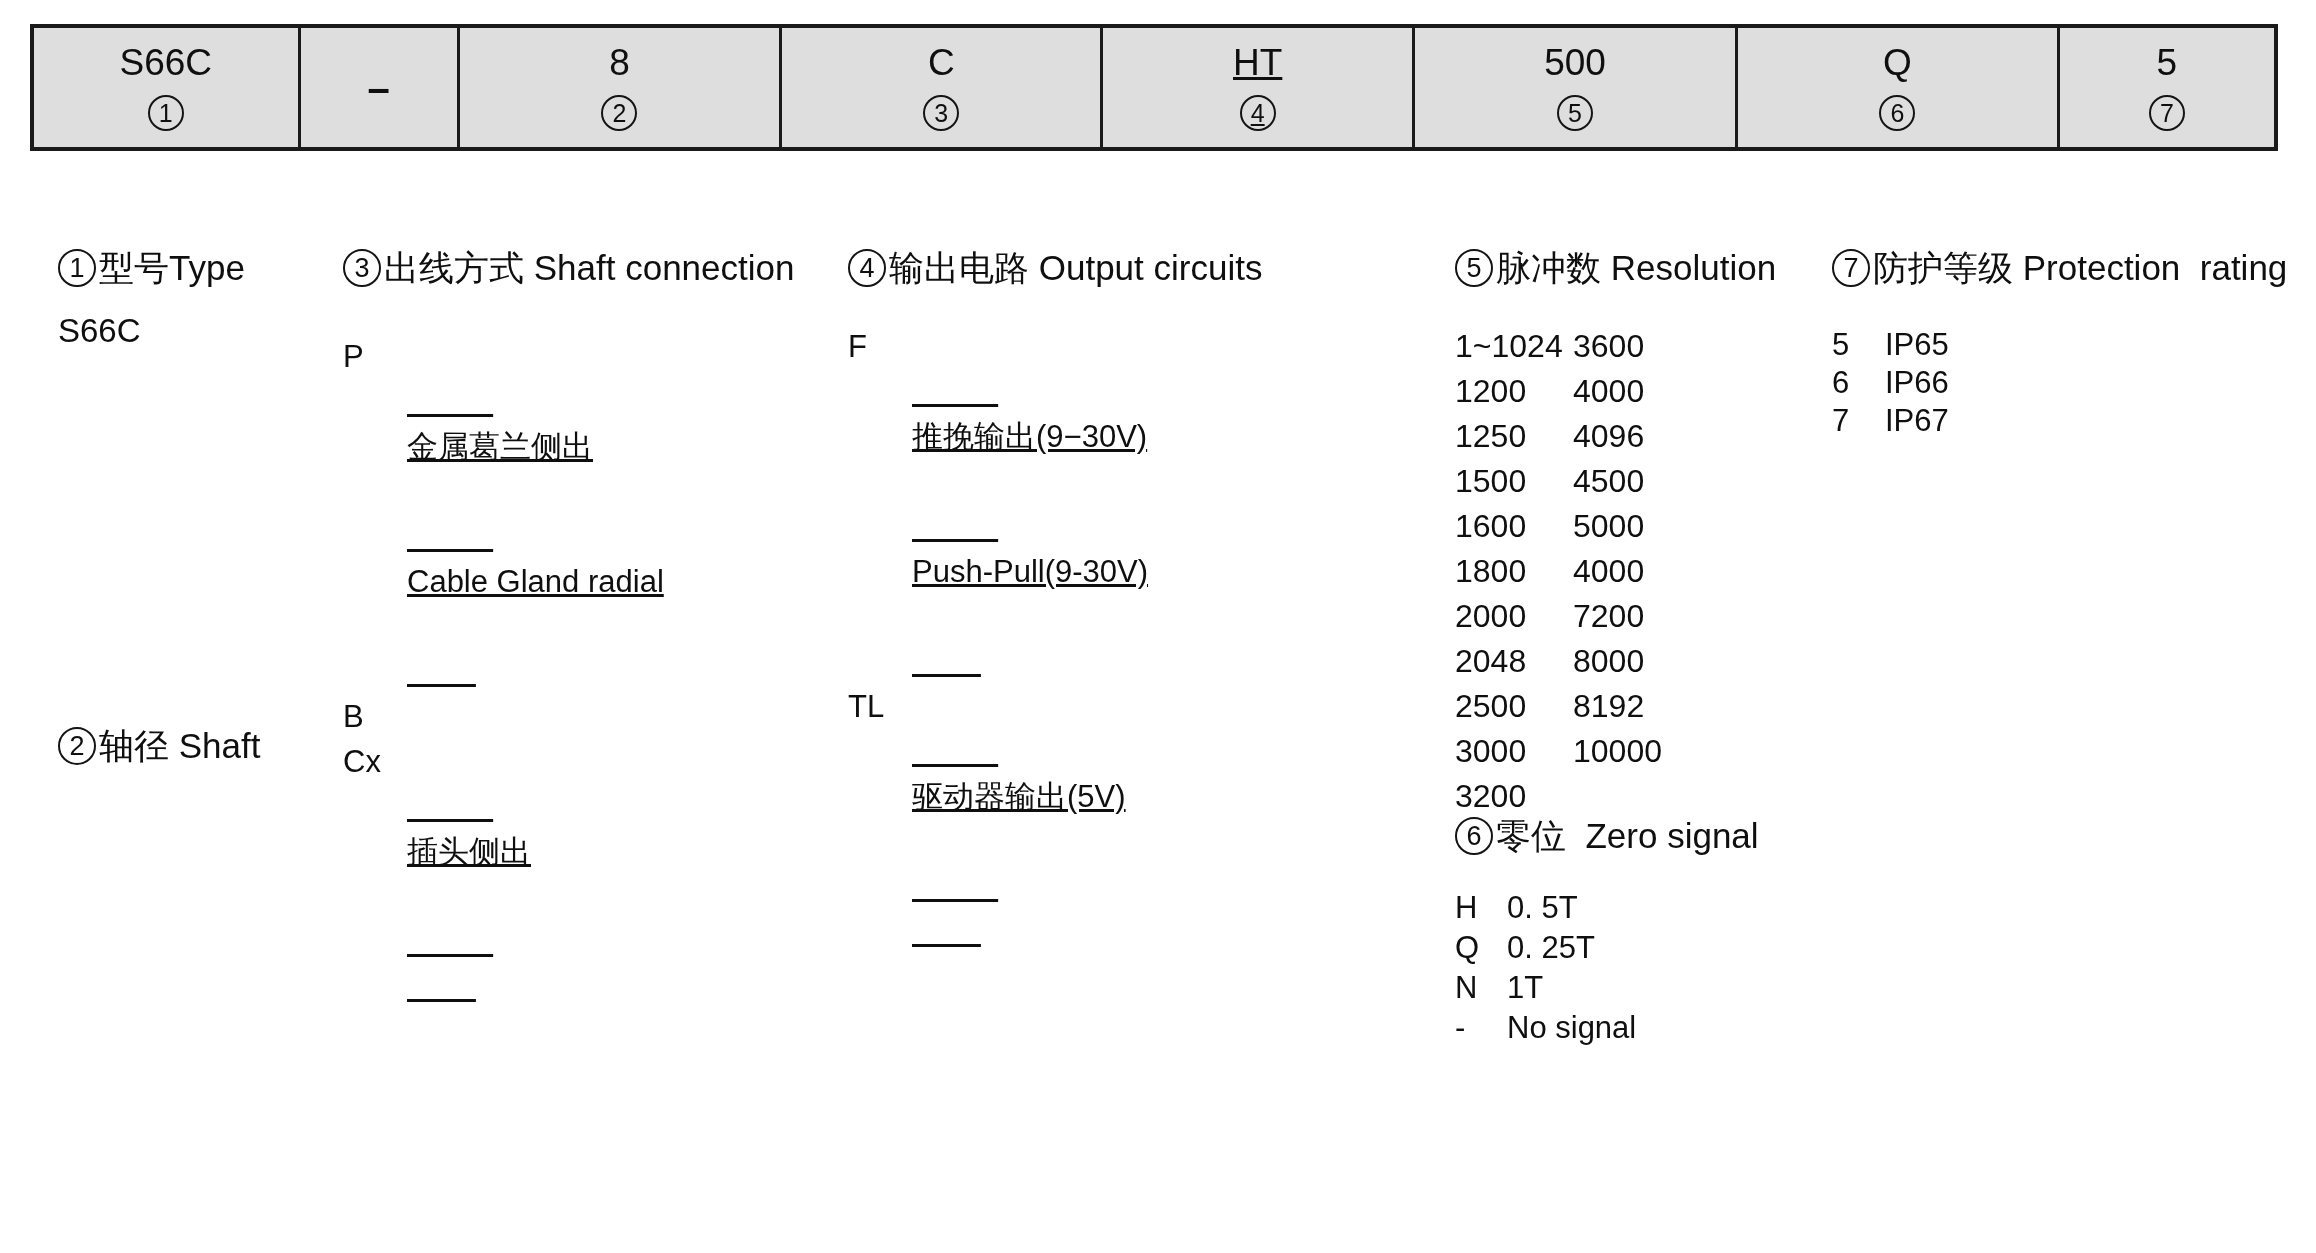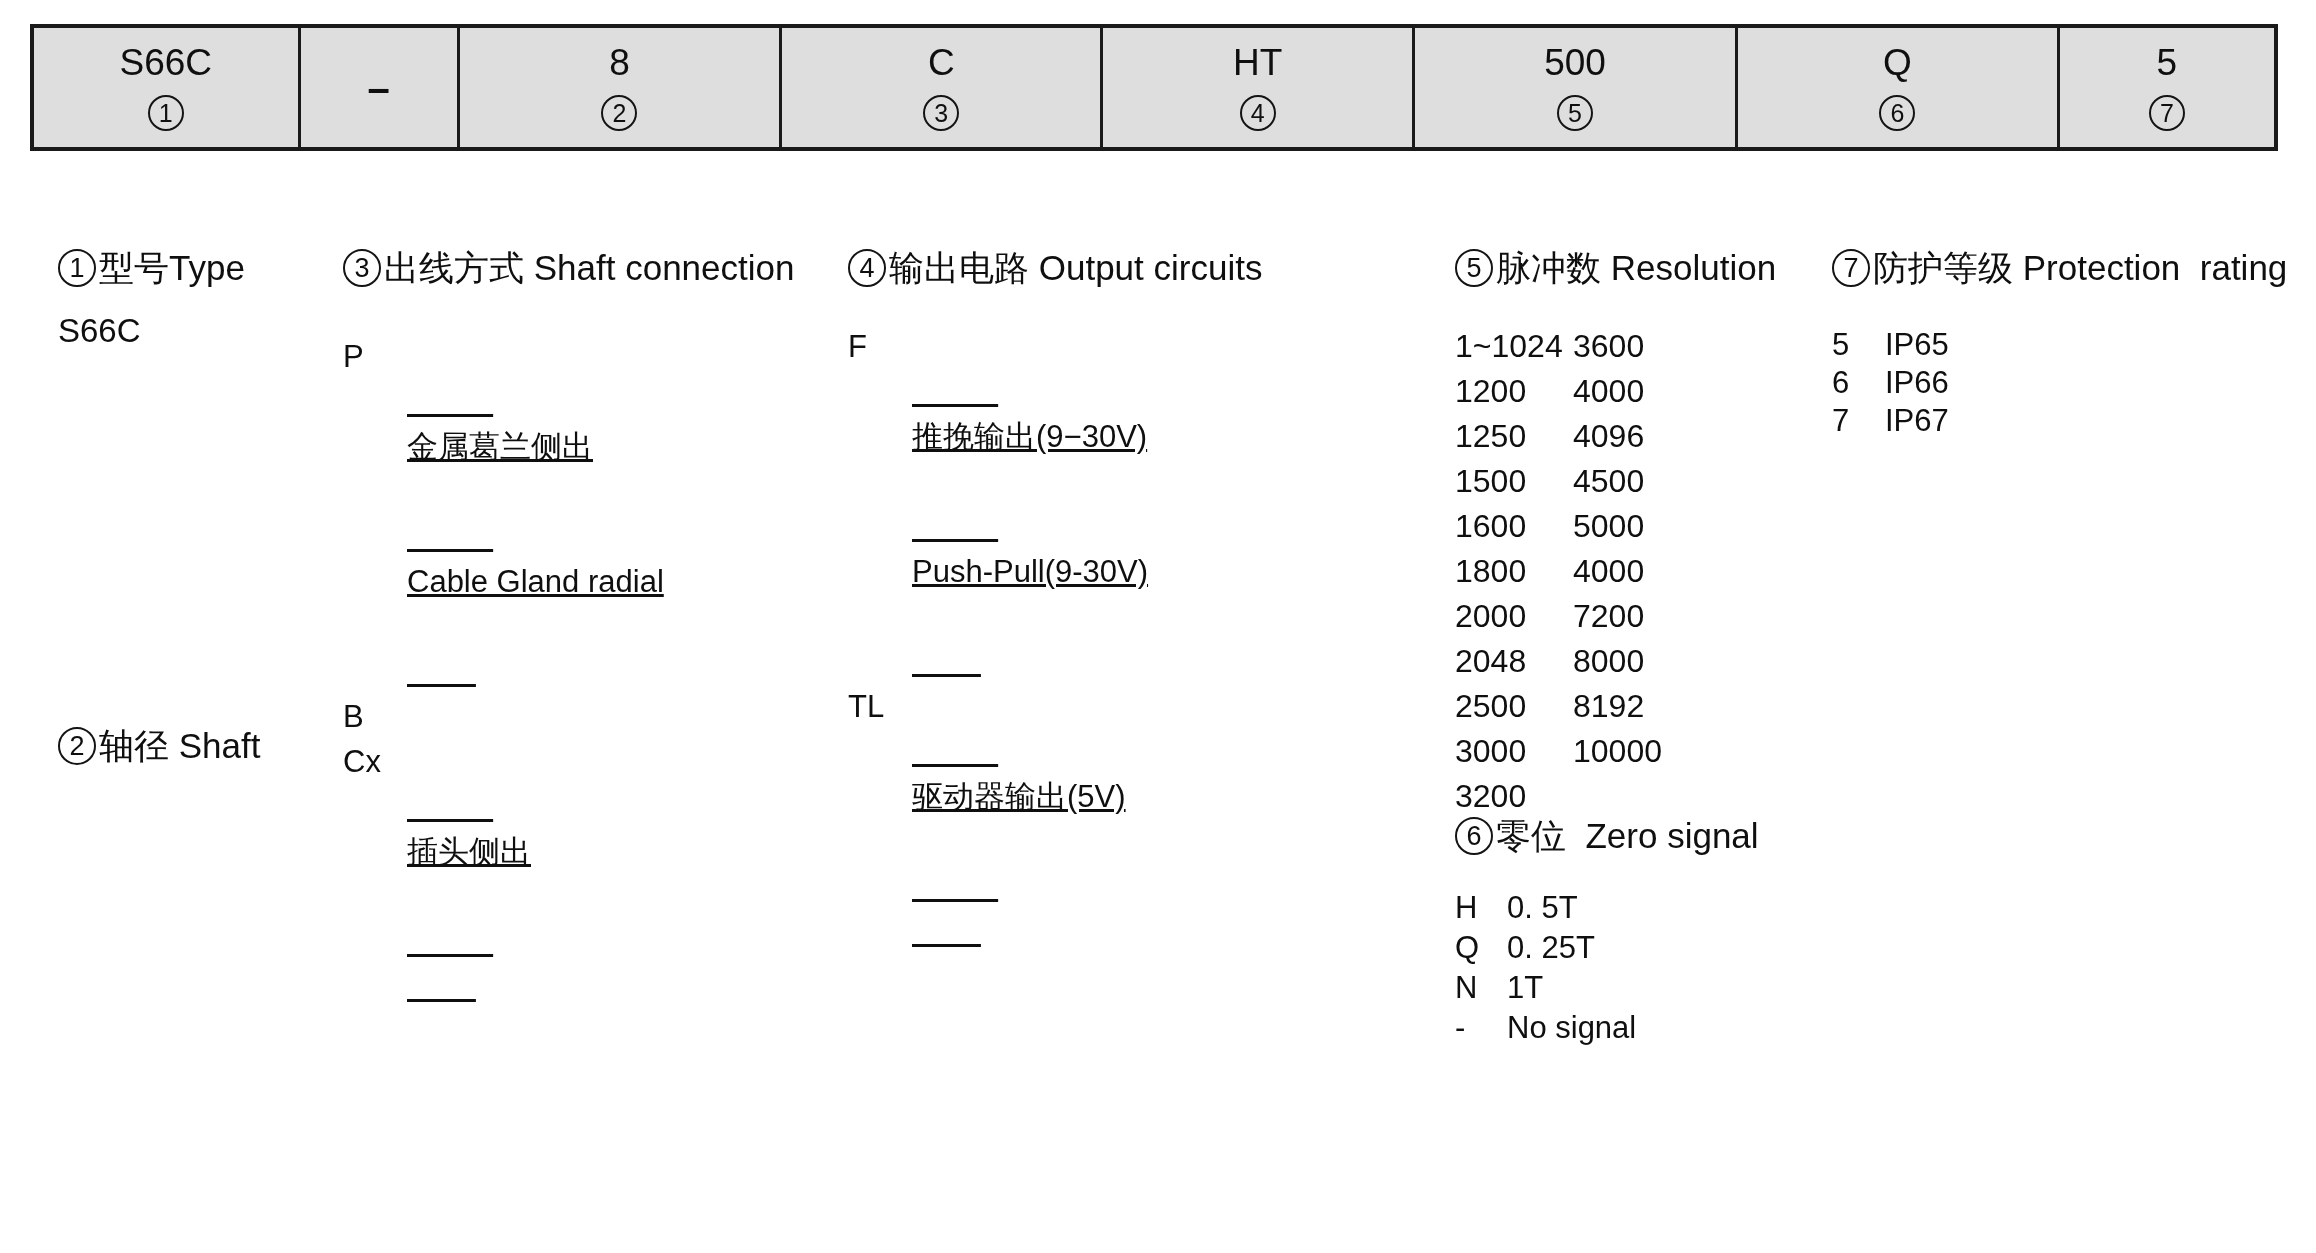--- a/index.html
+++ b/index.html
@@ -22,21 +22,21 @@
     border:4px solid #1a1a1a;
   }
   .code-cell {
     display:flex; flex-direction:column;
     align-items:center; justify-content:center;
     gap:14px;
     border-right:3px solid #1a1a1a;
   }
   .code-cell:last-child { border-right:none; }
   .c0{flex:267;} .c1{flex:158;} .c2{flex:324;} .c3{flex:322;}
-  .c4{flex:313;} .c5{flex:324;} .c6{flex:323;} .c7{flex:217;}
+  .c4{flex:313;text-decoration:underline;} .c5{flex:324;} .c6{flex:323;} .c7{flex:217;}
   .cell-value { font-size:37px; line-height:1; }
   .code-cell.dash .cell-value { font-weight:bold; font-size:40px; }
 
   
   .circle-num {
     display:inline-flex; align-items:center; justify-content:center;
     width:36px; height:36px;
     border:2px solid #141414; border-radius:50%;
     font-size:25px; line-height:1;
     flex:none;

